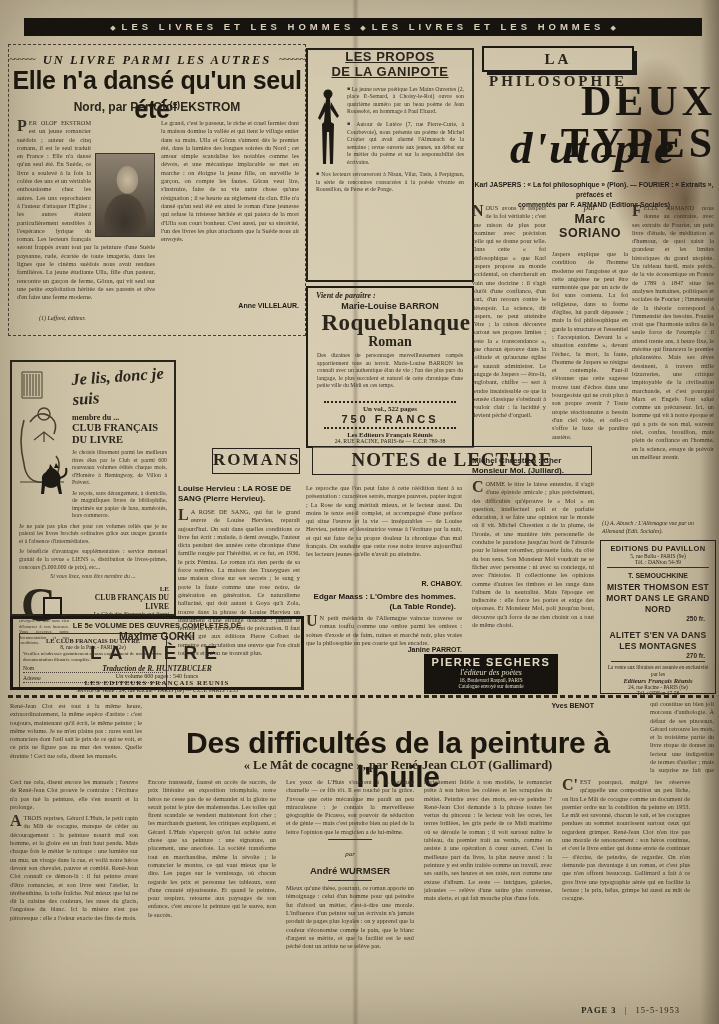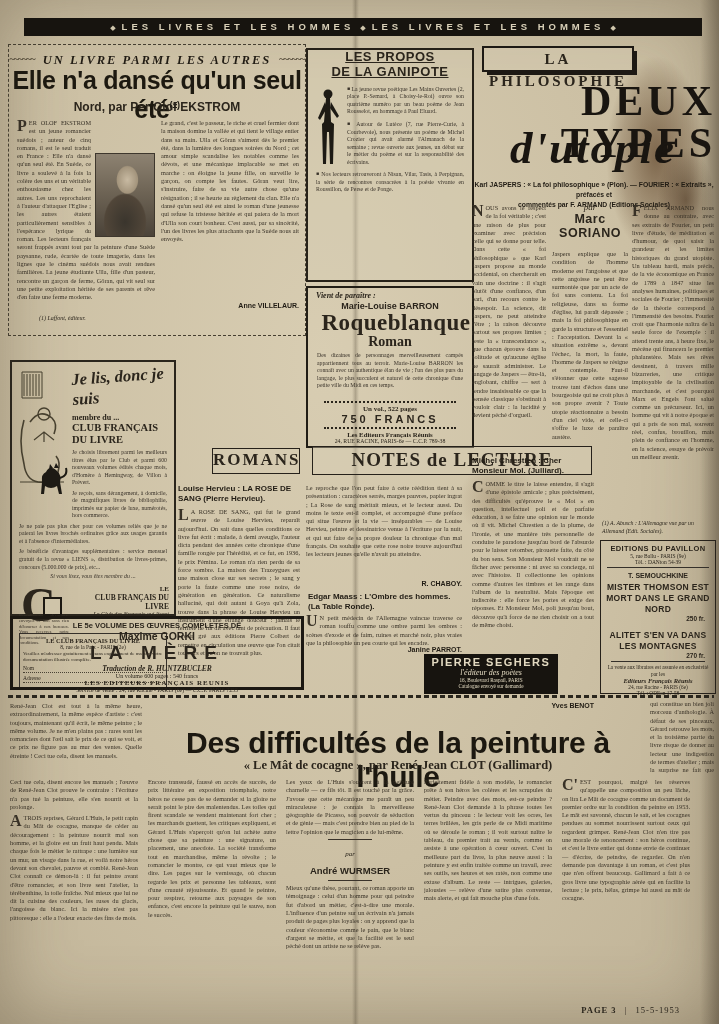--- a/index.html
+++ b/index.html
@@ -163,21 +163,21 @@
 
   <div class="abs note-h" style="left:178px;top:484px;width:118px;">Louise Hervieu : LA ROSE DE SANG (Pierre Hervieu).</div>
   <div class="abs micro" style="left:178px;top:508px;width:122px;height:182px;overflow:hidden;">
       <p class="dropcap">LA ROSE DE SANG, qui fut le grand œuvre de Louise Hervieu, reparaît aujourd'hui. On sait dans quelles conditions ce livre fut écrit : malade, à demi aveugle, l'auteur dicta pendant des années cette chronique d'une famille rongée par l'hérédité, et ce fut, en 1936, le prix Fémina. Le roman n'a rien perdu de sa force sombre. La maison des Trazeygues est une maison close sur ses secrets ; le sang y porte la faute comme une rose noire, de génération en génération. Ce naturalisme halluciné, qui doit autant à Goya qu'à Zola, trouve dans la phrase de Louise Hervieu un instrument d'une étrange douceur : jamais le terrible ne fut dit avec tant de précaution. Il faut savoir gré aux éditions Pierre Colbert de remettre en circulation une œuvre que l'on citait toujours et qu'on ne trouvait plus.</p>
     </div>
 
   <div class="abs micro" style="left:306px;top:484px;width:156px;height:94px;overflow:hidden;">
       <p>Le reproche que l'on peut faire à cette réédition tient à sa présentation : caractères serrés, marges pauvres, papier ingrat ; La Rose de sang méritait mieux, et le lecteur aussi. Du moins le texte est-il complet, et accompagné d'une préface qui situe l'œuvre et la vie — inséparables — de Louise Hervieu, peintre et dessinatrice venue à l'écriture par la nuit, et qui sut faire de sa propre douleur la chronique d'un mal français. On souhaite que cette rose noire trouve aujourd'hui les lecteurs jeunes qu'elle n'avait pu atteindre.</p>
     </div>
   <div class="abs by" style="left:306px;top:580px;width:156px;">R. CHABOY.</div>
-  <div class="abs note-h" style="left:308px;top:592px;width:156px;">Edgar Maass : L'Ombre des hommes. (La Table Ronde).</div>
+  <div class="abs note-h" style="left:300px;top:592px;width:156px;text-align:right;">Edgar Maass : L'Ombre des hommes. (La Table Ronde).</div>
   <div class="abs micro" style="left:306px;top:614px;width:156px;height:32px;overflow:hidden;">
       <p class="dropcap">UN petit médecin de l'Allemagne vaincue traverse ce roman touffu comme une ombre parmi les ombres : scènes d'exode et de faim, ruines et marché noir, plus vraies que la philosophie un peu courte qui les encadre.</p>
     </div>
   <div class="abs by" style="left:306px;top:646px;width:156px;">Janine PARROT.</div>
 
   <div class="abs note-h" style="left:472px;top:456px;width:120px;">Michel Chrestien : Cher Monsieur Mol. (Julliard).</div>
   <div class="abs micro" style="left:472px;top:480px;width:122px;height:172px;overflow:hidden;">
       <p class="dropcap">COMME le titre le laisse entendre, il s'agit d'une épistole amicale ; plus précisément, des difficultés qu'éprouve le « Moi » en question, intellectuel poli et de parfaite éducation, à se faire une opinion sur le monde où il vit. Michel Chrestien a de la plume, de l'ironie, et une manière très personnelle de conduire le paradoxe jusqu'au bord de l'absurde pour le laisser retomber, pirouette faite, du côté du bon sens. Son Monsieur Mol voudrait ne se fâcher avec personne : ni avec sa concierge, ni avec l'histoire. Il collectionne les opinions comme d'autres les timbres et les range dans l'album de la neutralité. Mais l'époque est indiscrète : elle force les portes et exige des réponses. Et Monsieur Mol, poli jusqu'au bout, découvre qu'à force de ne rien choisir on a tout de même choisi.</p>
     </div>
   <div class="abs by" style="left:494px;top:702px;width:100px;">Yves BENOT</div>

